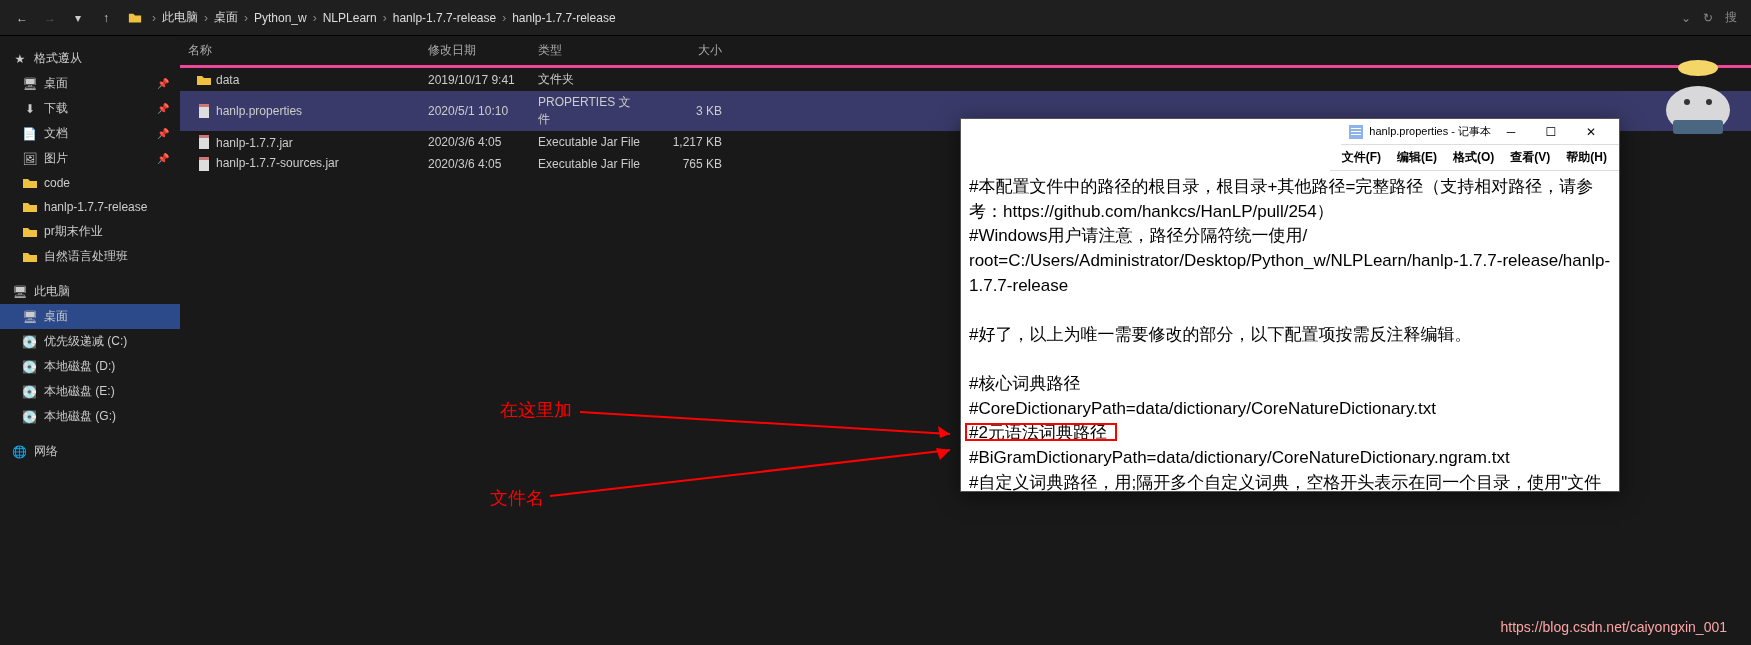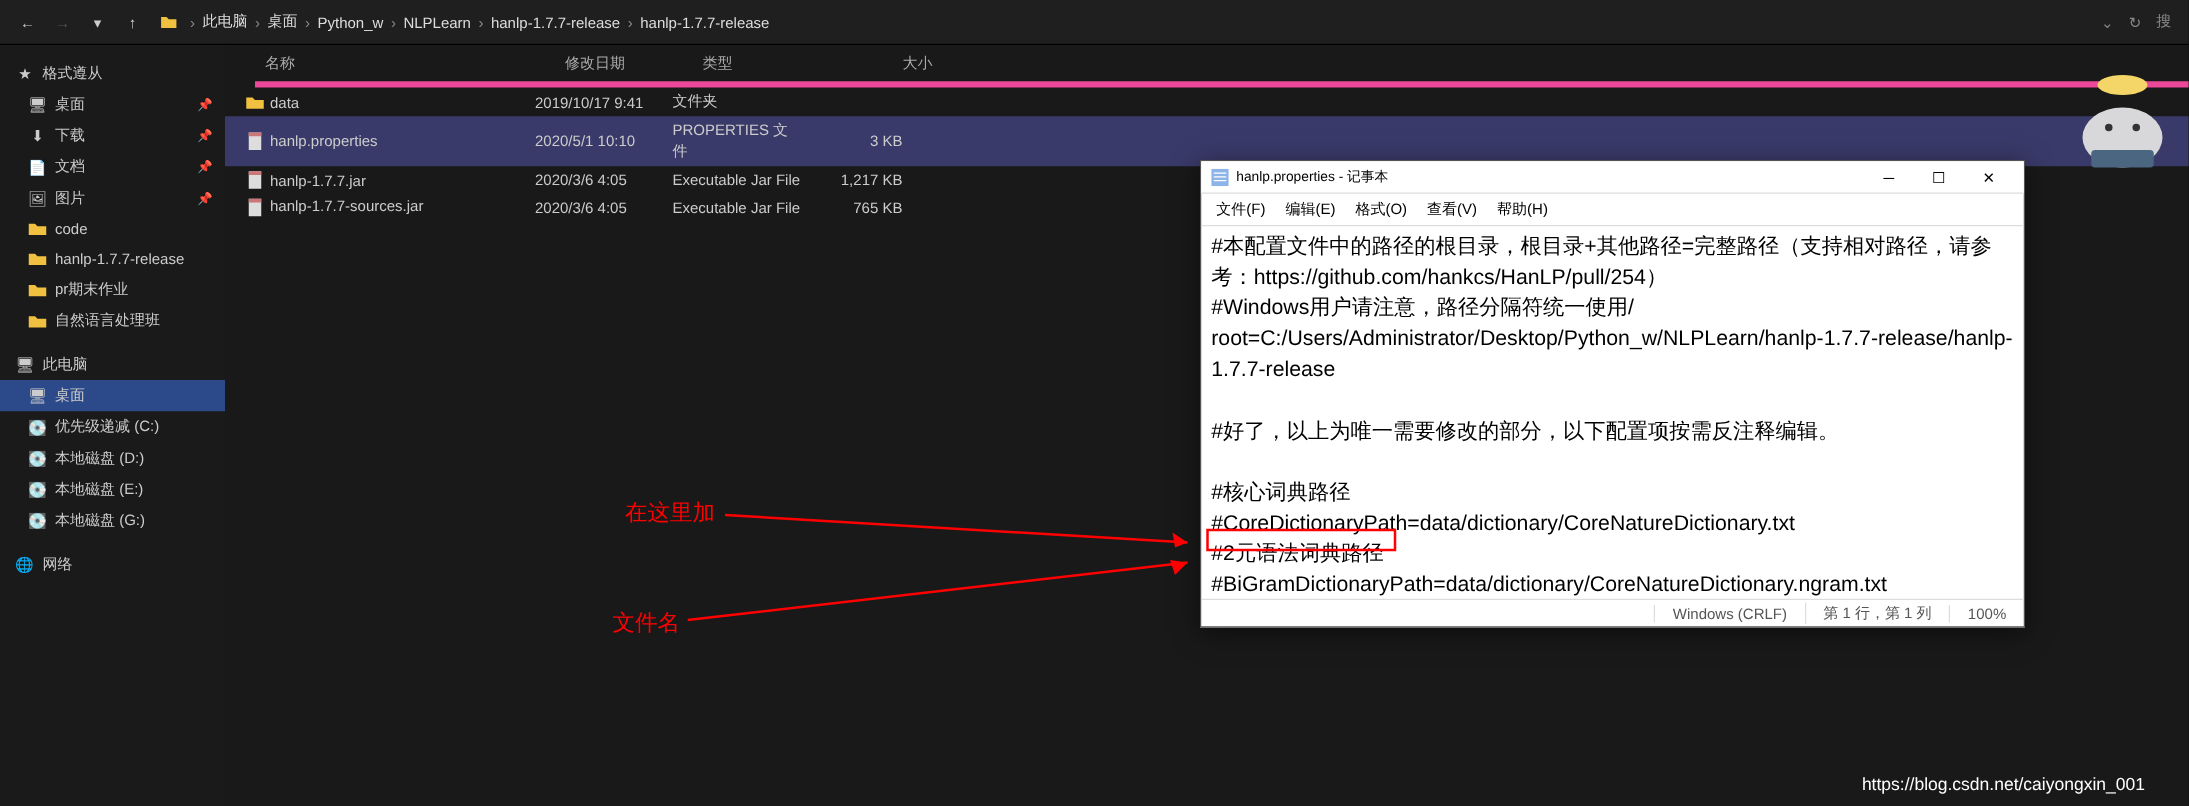--- a/index.html
+++ b/index.html
@@ -15,45 +15,45 @@
 .refresh{margin:0 12px;}
 .main{display:flex;height:calc(100% - 36px);}
 .sidebar{width:180px;background:#1a1a1a;padding:10px 0;overflow-y:auto;}
 .sb-item{display:flex;align-items:center;padding:4px 8px 4px 22px;cursor:pointer;position:relative;}
 .sb-item.l1{padding-left:12px;}
 .sb-item.sel{background:#2c4a8a;}
 .sb-sep{height:10px;}
 .sb-ico{width:16px;height:16px;margin-right:6px;display:inline-flex;align-items:center;justify-content:center;}
 .pin{position:absolute;right:10px;color:#888;font-size:10px;}
 .content{flex:1;position:relative;background:#191919;}
-.col-head{display:flex;padding:6px 0;border-bottom:5px solid #ec4899;color:#aaa;margin-left:24px;}
+.col-head{display:flex;padding:6px 0;border-bottom:3px solid #ec4899;color:#aaa;}
 .col-head>div{padding:0 8px;}
 .c-name{width:240px;}
 .c-date{width:110px;}
 .c-type{width:120px;}
 .c-size{width:80px;text-align:right;}
 .file-row{display:flex;align-items:center;padding:3px 0;cursor:pointer;}
 .file-row>div{padding:0 8px;}
 .file-row.sel{background:#3a3a6a;}
 .f-ico{width:16px;height:16px;margin:0 4px 0 8px;}
-.notepad{position:absolute;left:780px;top:92px;width:660px;height:374px;background:#fff;color:#000;border:1px solid #555;box-shadow:0 4px 20px rgba(0,0,0,.5);display:flex;flex-direction:column;}
+.notepad{position:absolute;left:780px;top:82px;width:660px;height:374px;background:#fff;color:#000;border:1px solid #555;box-shadow:0 4px 20px rgba(0,0,0,.5);display:flex;flex-direction:column;align-items:flex-end;}
 .np-title{height:26px;background:#fff;display:flex;align-items:center;padding:0 8px;border-bottom:1px solid #ddd;}
 .np-title-text{flex:1;font-size:11px;}
 .np-winbtn{width:40px;height:24px;display:flex;align-items:center;justify-content:center;cursor:pointer;}
 .np-menu{display:flex;padding:2px 4px;font-size:11px;border-bottom:1px solid #ddd;}
-.np-menu-item{padding:2px 8px;cursor:pointer;}
+.np-menu-item{padding:2px 8px;cursor:pointer;font-weight:bold;}
 .np-body{flex:1;padding:4px 8px;font-size:17px;line-height:1.45;overflow:hidden;white-space:pre-wrap;word-break:break-all;position:relative;}
 .np-status{height:22px;border-top:1px solid #ddd;display:flex;align-items:center;justify-content:flex-end;font-size:11px;color:#555;}
 .np-status>div{padding:0 14px;border-left:1px solid #ddd;}
 .anno{position:absolute;color:#f00;font-size:18px;pointer-events:none;}
 .anno-box{position:absolute;border:2px solid #f00;}
 .arrow{position:absolute;}
 .arrow line{stroke:#f00;stroke-width:2;}
 .arrow polygon{fill:#f00;}
-.watermark{position:absolute;bottom:10px;right:35px;color:#ffffff;font-size:14px;}
+.watermark{position:absolute;bottom:10px;right:24px;color:#fca5a5;font-size:14px;}
 .avatar{position:absolute;right:8px;top:50px;width:90px;height:90px;}
 </style>
 </head>
 <body>
 
 <div class="toolbar">
   <div class="nav-btn">←</div>
   <div class="nav-btn dis">→</div>
   <div class="nav-btn">▾</div>
   <div class="nav-btn">↑</div>
@@ -258,25 +258,20 @@
 
 #好了，以上为唯一需要修改的部分，以下配置项按需反注释编辑。
 
 #核心词典路径
 #CoreDictionaryPath=data/dictionary/CoreNatureDictionary.txt
 #2元语法词典路径
 #BiGramDictionaryPath=data/dictionary/CoreNatureDictionary.ngram.txt
 #自定义词典路径，用;隔开多个自定义词典，空格开头表示在同一个目录，使用"文件名 词性"形式则表示这个词典的词性默认是该词性。优先级递减。
 #所有词典统一使用UTF-8编码，每一行代表一个单词，格式遵从[单词] [词性A] [A的频次] [词性B] [B的频次] ... 如果不填词性则表示采用词典的默认词性。
 CustomDictionaryPath=data/dictionary/custom/CustomDictionary.txt; 现代汉语补充词库.txt; resume_nouns.txt; 全国地名大全.txt ns; 人名词典.txt; 机构名词典.txt; 上海地名.txt ns;data/dictionary/person/nrf.txt nrf;</div>
-      <div class="np-status">
-        <div>Windows (CRLF)</div>
-        <div>第 1 行，第 1 列</div>
-        <div>100%</div>
-      </div>
     </div>
 
     <div class="anno" style="left:320px;top:362px">在这里加</div>
     <div class="anno" style="left:310px;top:450px">文件名</div>
     <div class="anno-box" style="left:785px;top:387px;width:152px;height:18px"></div>
     <svg class="arrow" style="left:400px;top:366px" width="390" height="40">
         <line x1="0" y1="10" x2="370" y2="32"></line>
         <polygon points="370,32 358,24 360,36"></polygon>
       </svg>
     <svg class="arrow" style="left:370px;top:410px" width="420" height="60">

